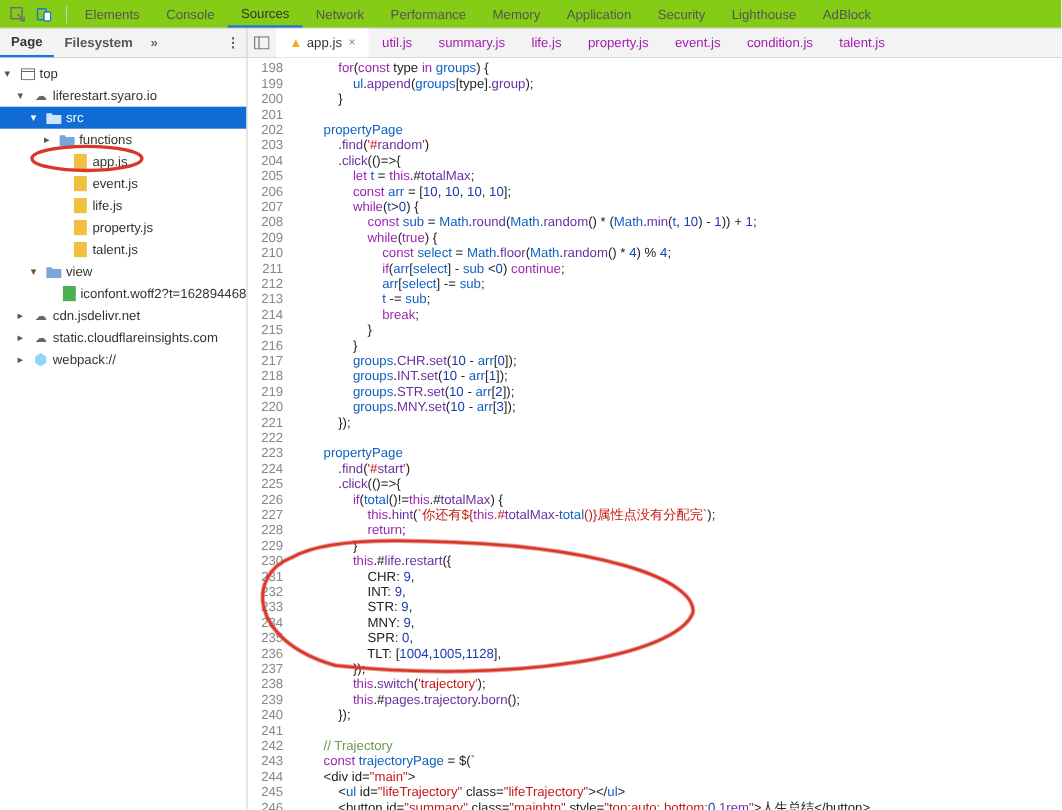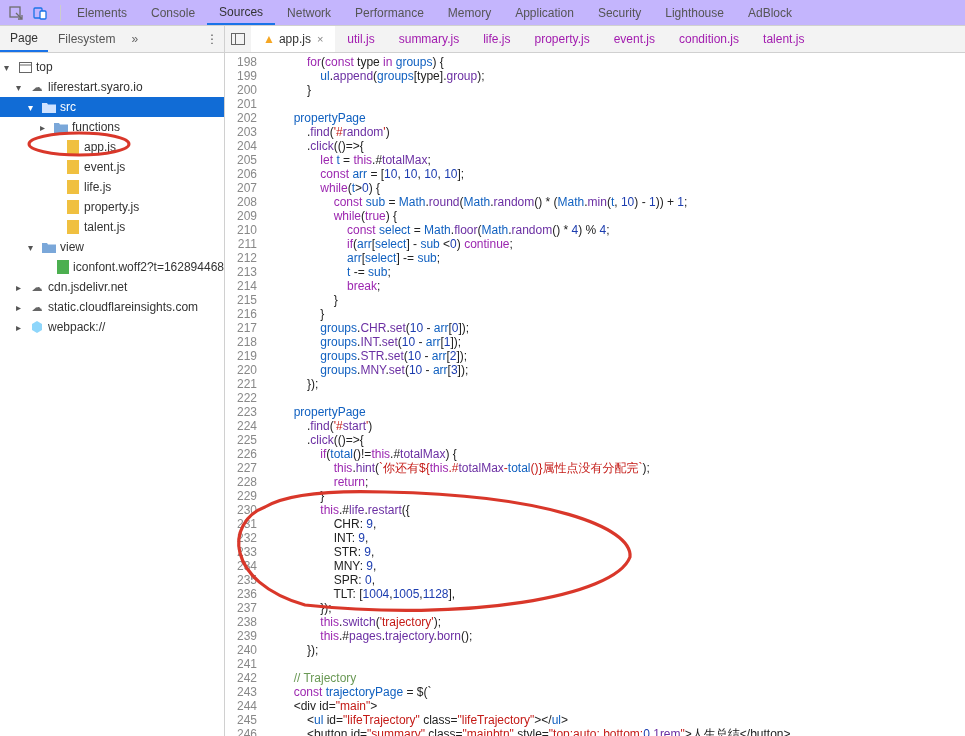--- a/index.html
+++ b/index.html
@@ -1,28 +1,28 @@
 <!DOCTYPE html>
 <html><head>
 <meta charset="utf-8">
 <style>
 * { margin: 0; padding: 0; box-sizing: border-box; font-family: "Segoe UI", Arial, sans-serif; }
 body { width: 965px; height: 736px; background: #fff; font-size: 12px; color: #333; overflow: hidden; position: relative; }
 
 
-.devtools-header { height: 26px; border-bottom: 1px solid #d0d0d0; display: flex; align-items: center; background: #c4b5fd; }
+.devtools-header { height: 26px; border-bottom: 1px solid #d0d0d0; display: flex; align-items: center; background: #84cc16; }
 .dev-icons { display: flex; padding: 0 6px; gap: 4px; }
 .dev-icon-box { width: 20px; height: 20px; display: flex; align-items: center; justify-content: center; }
 .dev-tabs { display: flex; height: 100%; }
 .dev-tab { padding: 0 12px; display: flex; align-items: center; color: #555; cursor: pointer; font-size: 12px; }
 .dev-tab.selected { border-bottom: 2px solid #1a73e8; color: #333; }
 
 
 .sources-nav { height: 27px; border-bottom: 1px solid #d0d0d0; display: flex; background: #f3f3f3; }
-.left-nav { width: 225px; display: flex; align-items: center; border-right: 1px solid #d0d0d0; }
+.left-nav { width: 225px; display: flex; align-items: center; border-right: 1px solid #d0d0d0; font-weight: bold; }
 .left-nav-tab { padding: 0 10px; height: 100%; display: flex; align-items: center; cursor: pointer; font-size: 12px; color: #555; }
 .left-nav-tab.selected { border-bottom: 2px solid #1a73e8; color: #333; }
 .left-nav-more { padding: 0 6px; color: #666; }
 .left-nav-spacer { flex: 1; }
 .left-nav-menu { padding: 0 6px; color: #555; cursor: pointer; }
 
 .editor-toolbar { display: flex; align-items: center; }
 .ed-icon { width: 26px; display: flex; align-items: center; justify-content: center; color: #555; cursor: pointer; }
 .file-tabs { display: flex; height: 100%; }
 .file-tab { padding: 0 12px; display: flex; align-items: center; gap: 4px; cursor: pointer; font-size: 12px; color: #a21caf; position: relative; }

